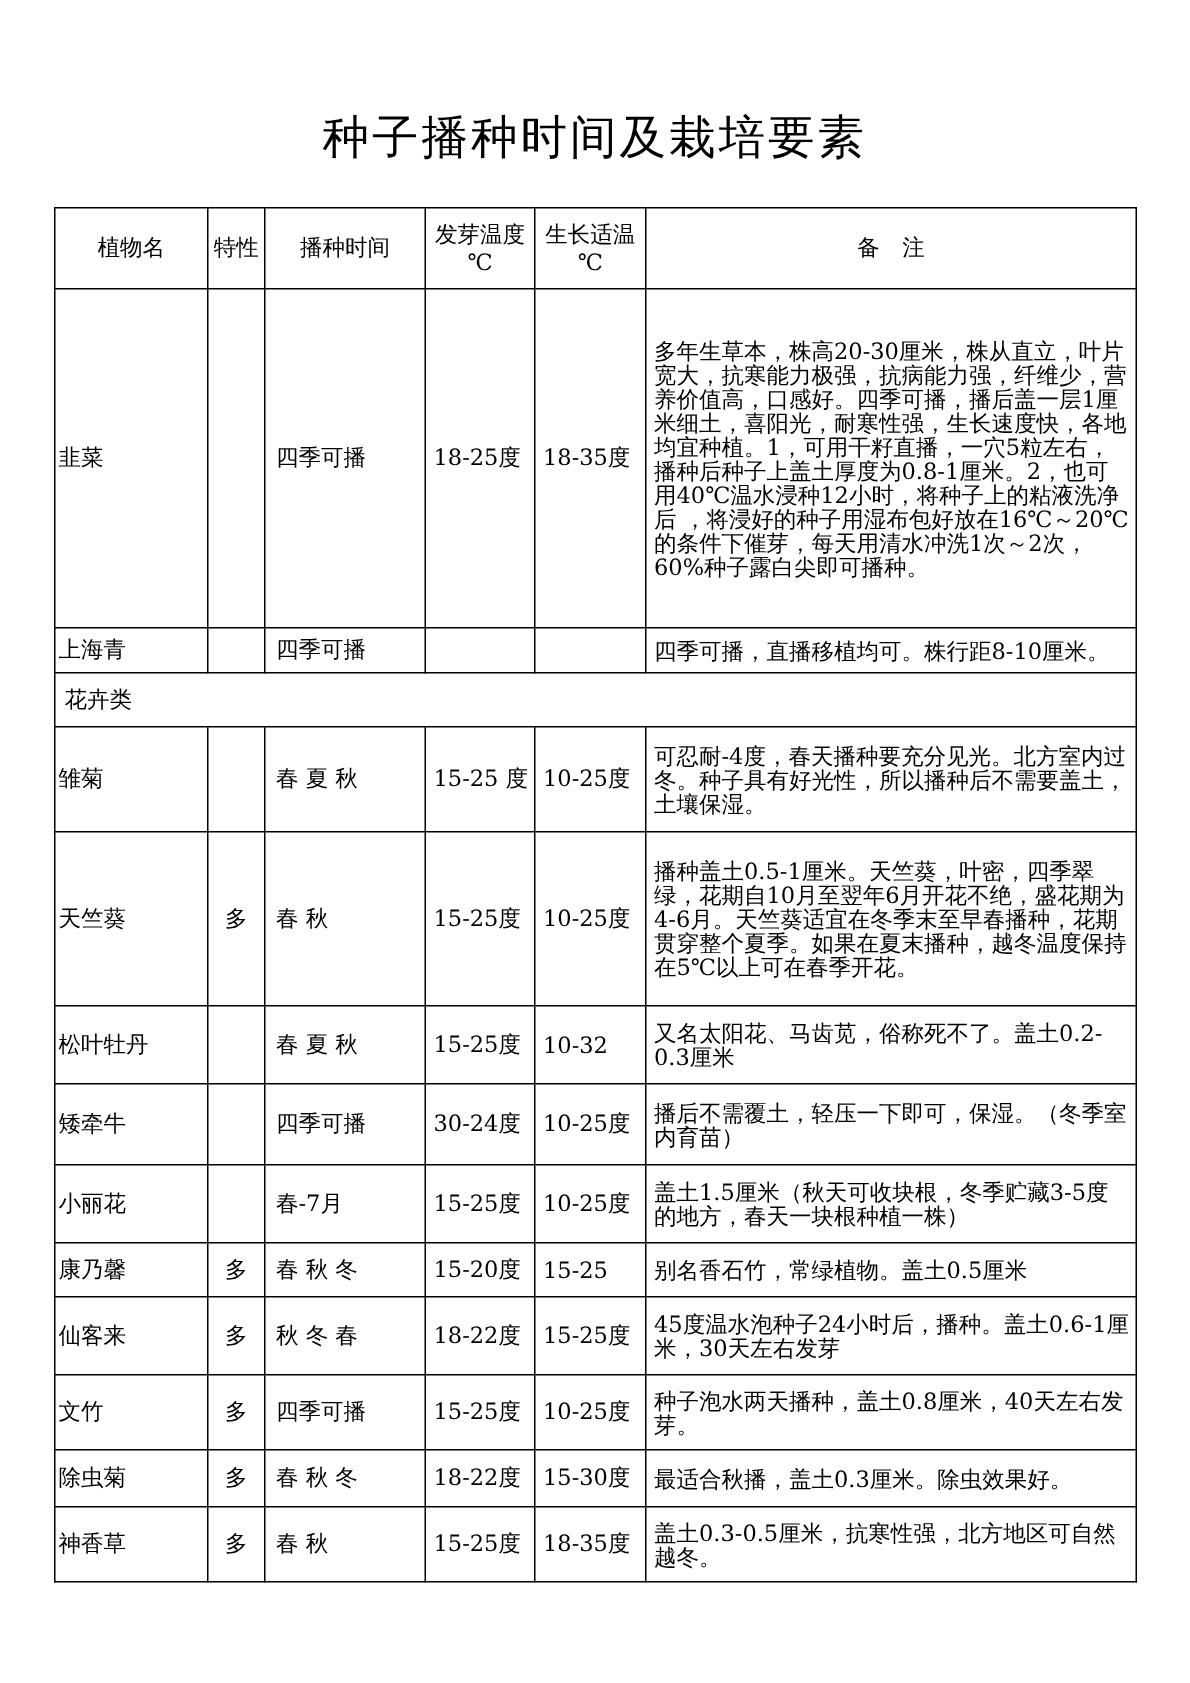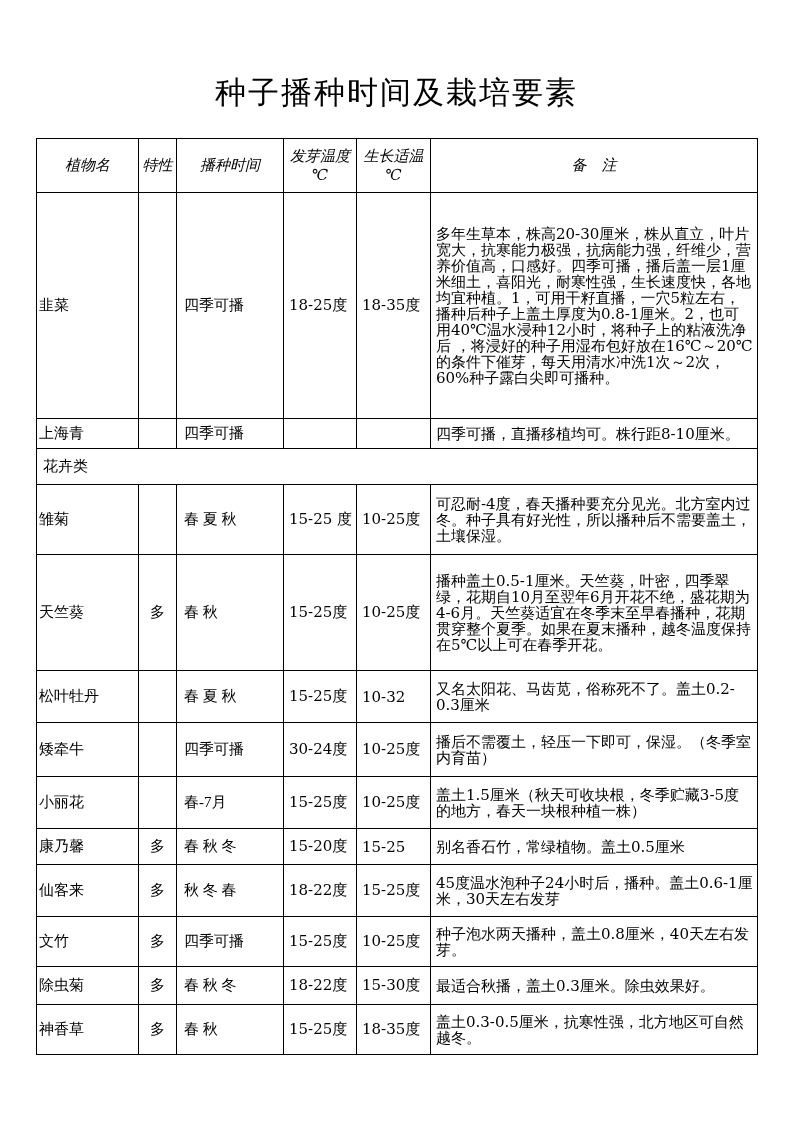--- a/index.html
+++ b/index.html
@@ -30,30 +30,30 @@
   }
   .seed-table th, .seed-table td {
     border: 1px solid #000000;
     font-size: 15px;
     font-weight: 400;
     vertical-align: middle;
     overflow: hidden;
     box-sizing: border-box;
     padding: 2px 4px;
   }
-  .seed-table thead tr { height: 54px; font-style: italic; }
+  .seed-table thead tr { height: 54px; }
   .seed-table th {
     text-align: center;
     white-space: pre-line;
     line-height: 19px;
     padding: 2px 1px;
   }
   td.c0 { padding-left: 2px; text-align: left; }
   td.c1 { text-align: center; padding: 2px 1px; }
-  td.c2 { padding-left: 7px; text-align: left; font-family: Liberation Serif, serif; }
+  td.c2 { padding-left: 7px; text-align: left; }
   td.c3, td.c4 { padding-left: 5px; text-align: left; }
   td.c5 {
     text-align: left;
     line-height: 16px;
     padding: 2px 4px 2px 5px;
   }
   td.section-cell {
     padding-left: 6px;
     text-align: left;
   }

